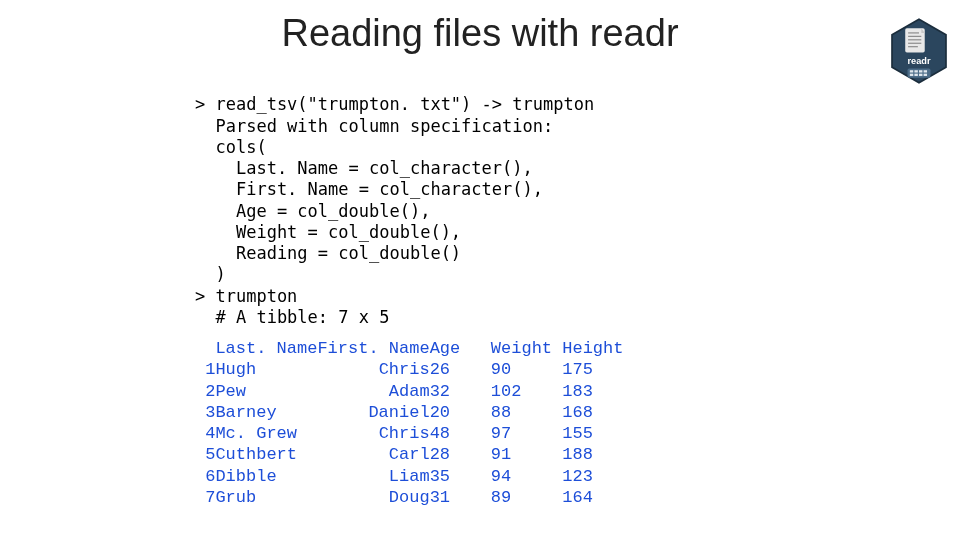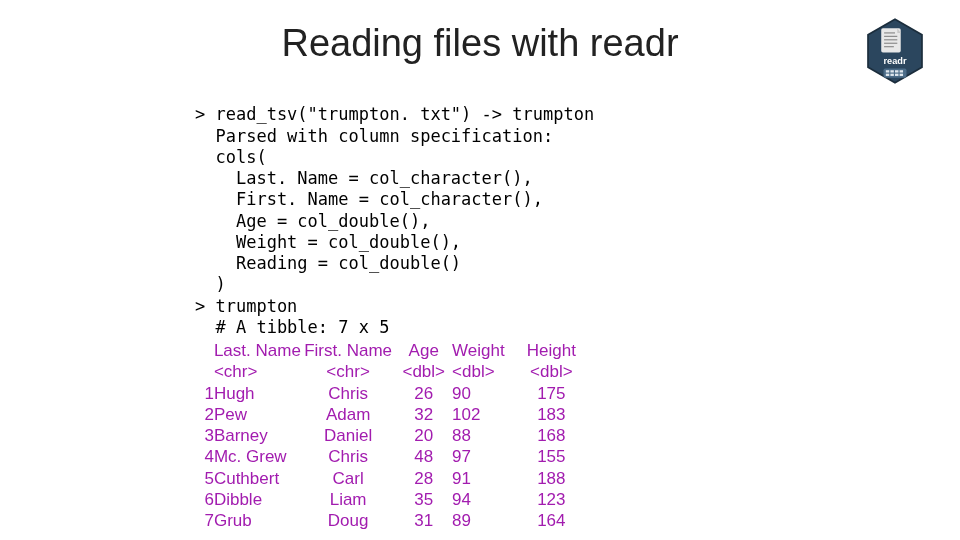--- a/index.html
+++ b/index.html
@@ -9,60 +9,60 @@
       background: #fff;
       font-family: sans-serif;
       position: relative;
       overflow: hidden;
     }
     .title {
       text-align: center;
       font-size: 38px;
       font-weight: 400;
       color: #222;
-      padding-top: 22px;
+      padding-top: 12px;
       font-family: "Calibri Light", "Segoe UI Light", sans-serif;
     }
     .readr-badge {
       position: absolute;
       top: 18px;
-      right: 36px;
+      right: 12px;
       width: 58px;
       height: 66px;
     }
     .code-block {
       font-family: "Lucida Console", "Consolas", monospace;
       font-size: 17px;
       line-height: 1.25;
       color: #000;
       white-space: pre;
       margin-left: 195px;
       margin-top: 18px;
     }
     .prompt { }
     .spec { margin-left: 2ch; }
     .table-wrap {
       margin-left: 195px;
-      margin-top: 2px;
-      font-family: Liberation Sans, sans-serif;
+      margin-top: 10px;
+      font-family: Liberation Mono, monospace;
       font-size: 17px;
-      color: #a21caf;
+      color: #1d4ed8;
     }
     .table-wrap table { border-collapse: collapse; }
     .table-wrap td {
       padding: 0 0;
       line-height: 1.25;
       vertical-align: top;
     }
     .col-idx { text-align: right; padding-right: 0.6ch; min-width: 2ch; }
     .col-last { text-align: left; min-width: 9ch; padding-right: 1ch; }
-    .col-first { text-align: center; min-width: 10ch; padding-right: 1ch; }
-    .col-age { text-align: center; min-width: 6ch; }
+    .col-first { text-align: right; min-width: 10ch; padding-right: 1ch; }
+    .col-age { text-align: left; min-width: 6ch; }
     .col-weight { text-align: left; min-width: 7ch; }
-    .col-height { text-align: center; min-width: 7ch; }
+    .col-height { text-align: left; min-width: 7ch; }
   </style>
 </head>
 <body>
 
 <h1 class="title">Reading files with readr</h1>
 
 <div class="readr-badge">
   <svg viewBox="0 0 100 115" width="58" height="66">
     <polygon points="50,2 97,29 97,86 50,113 3,86 3,29" fill="#2b465e" stroke="#1b2d3c" stroke-width="3"></polygon>
     <rect x="26" y="18" width="34" height="42" rx="3" fill="#e8e8e8"></rect>
@@ -101,28 +101,20 @@
 <div class="table-wrap">
   <table>
     <tbody>
         <tr>
       <td class="col-idx"></td>
       <td class="col-last">Last. Name</td>
       <td class="col-first">First. Name</td>
       <td class="col-age">Age</td>
       <td class="col-weight">Weight</td>
       <td class="col-height">Height</td>
-    </tr>
-    <tr>
-      <td class="col-idx"></td>
-      <td class="col-last">&lt;chr&gt;</td>
-      <td class="col-first">&lt;chr&gt;</td>
-      <td class="col-age">&lt;dbl&gt;</td>
-      <td class="col-weight">&lt;dbl&gt;</td>
-      <td class="col-height">&lt;dbl&gt;</td>
     </tr>
     <tr>
       <td class="col-idx">1</td>
       <td class="col-last">Hugh</td>
       <td class="col-first">Chris</td>
       <td class="col-age">26</td>
       <td class="col-weight">90</td>
       <td class="col-height">175</td>
     </tr>
     <tr>

